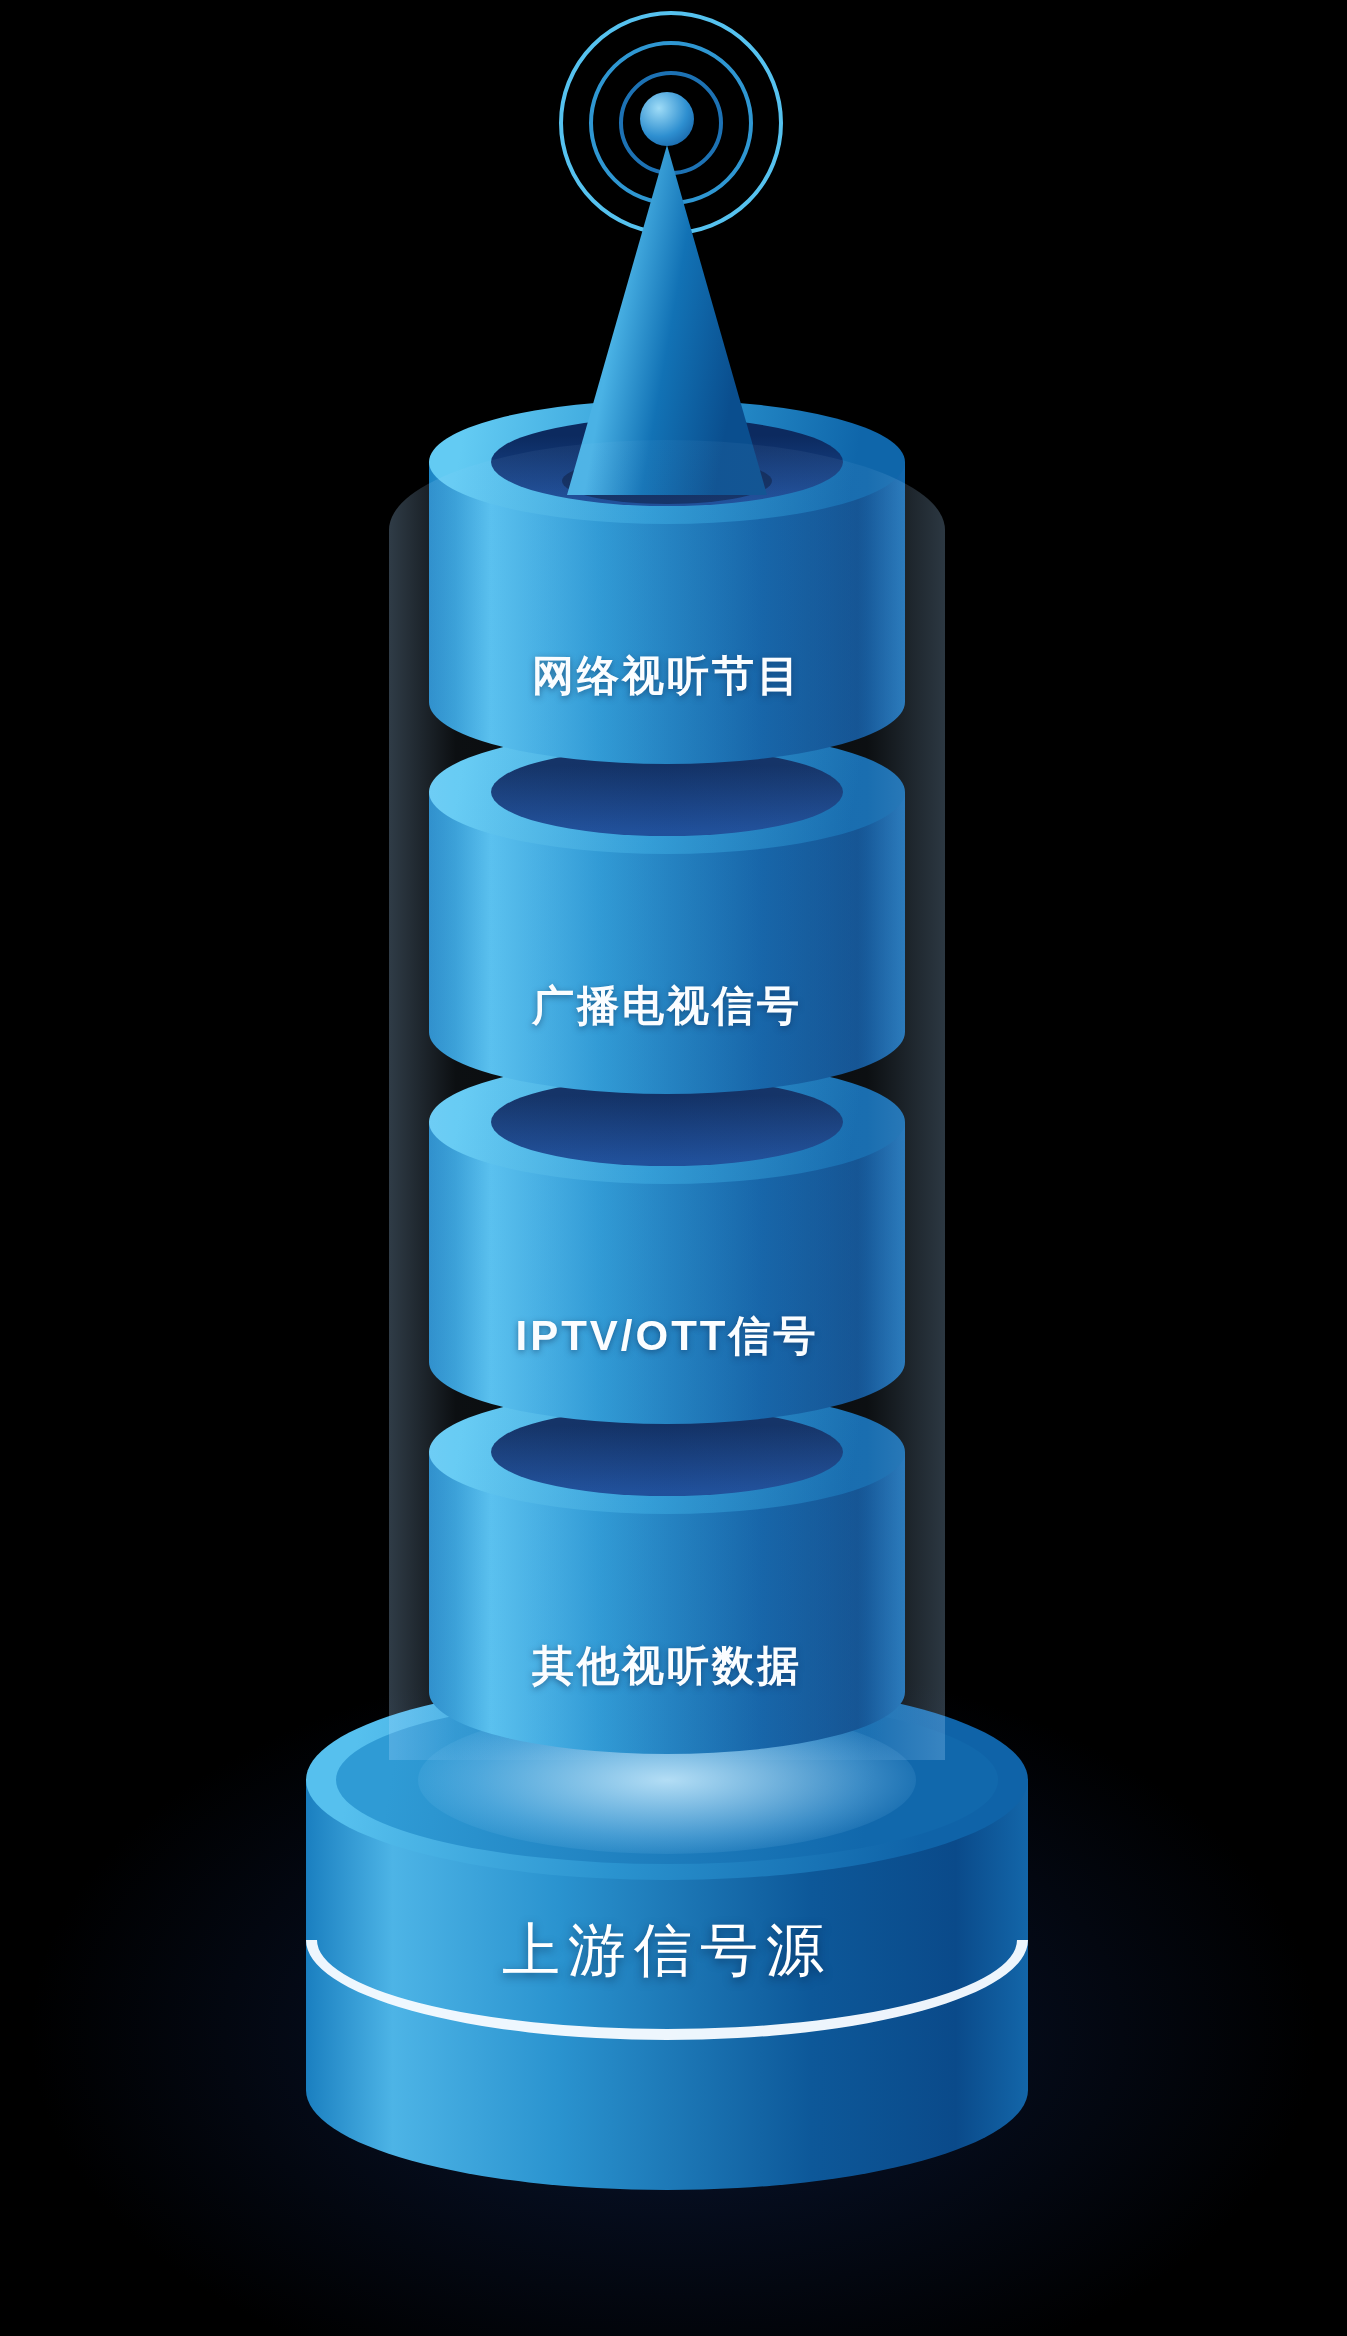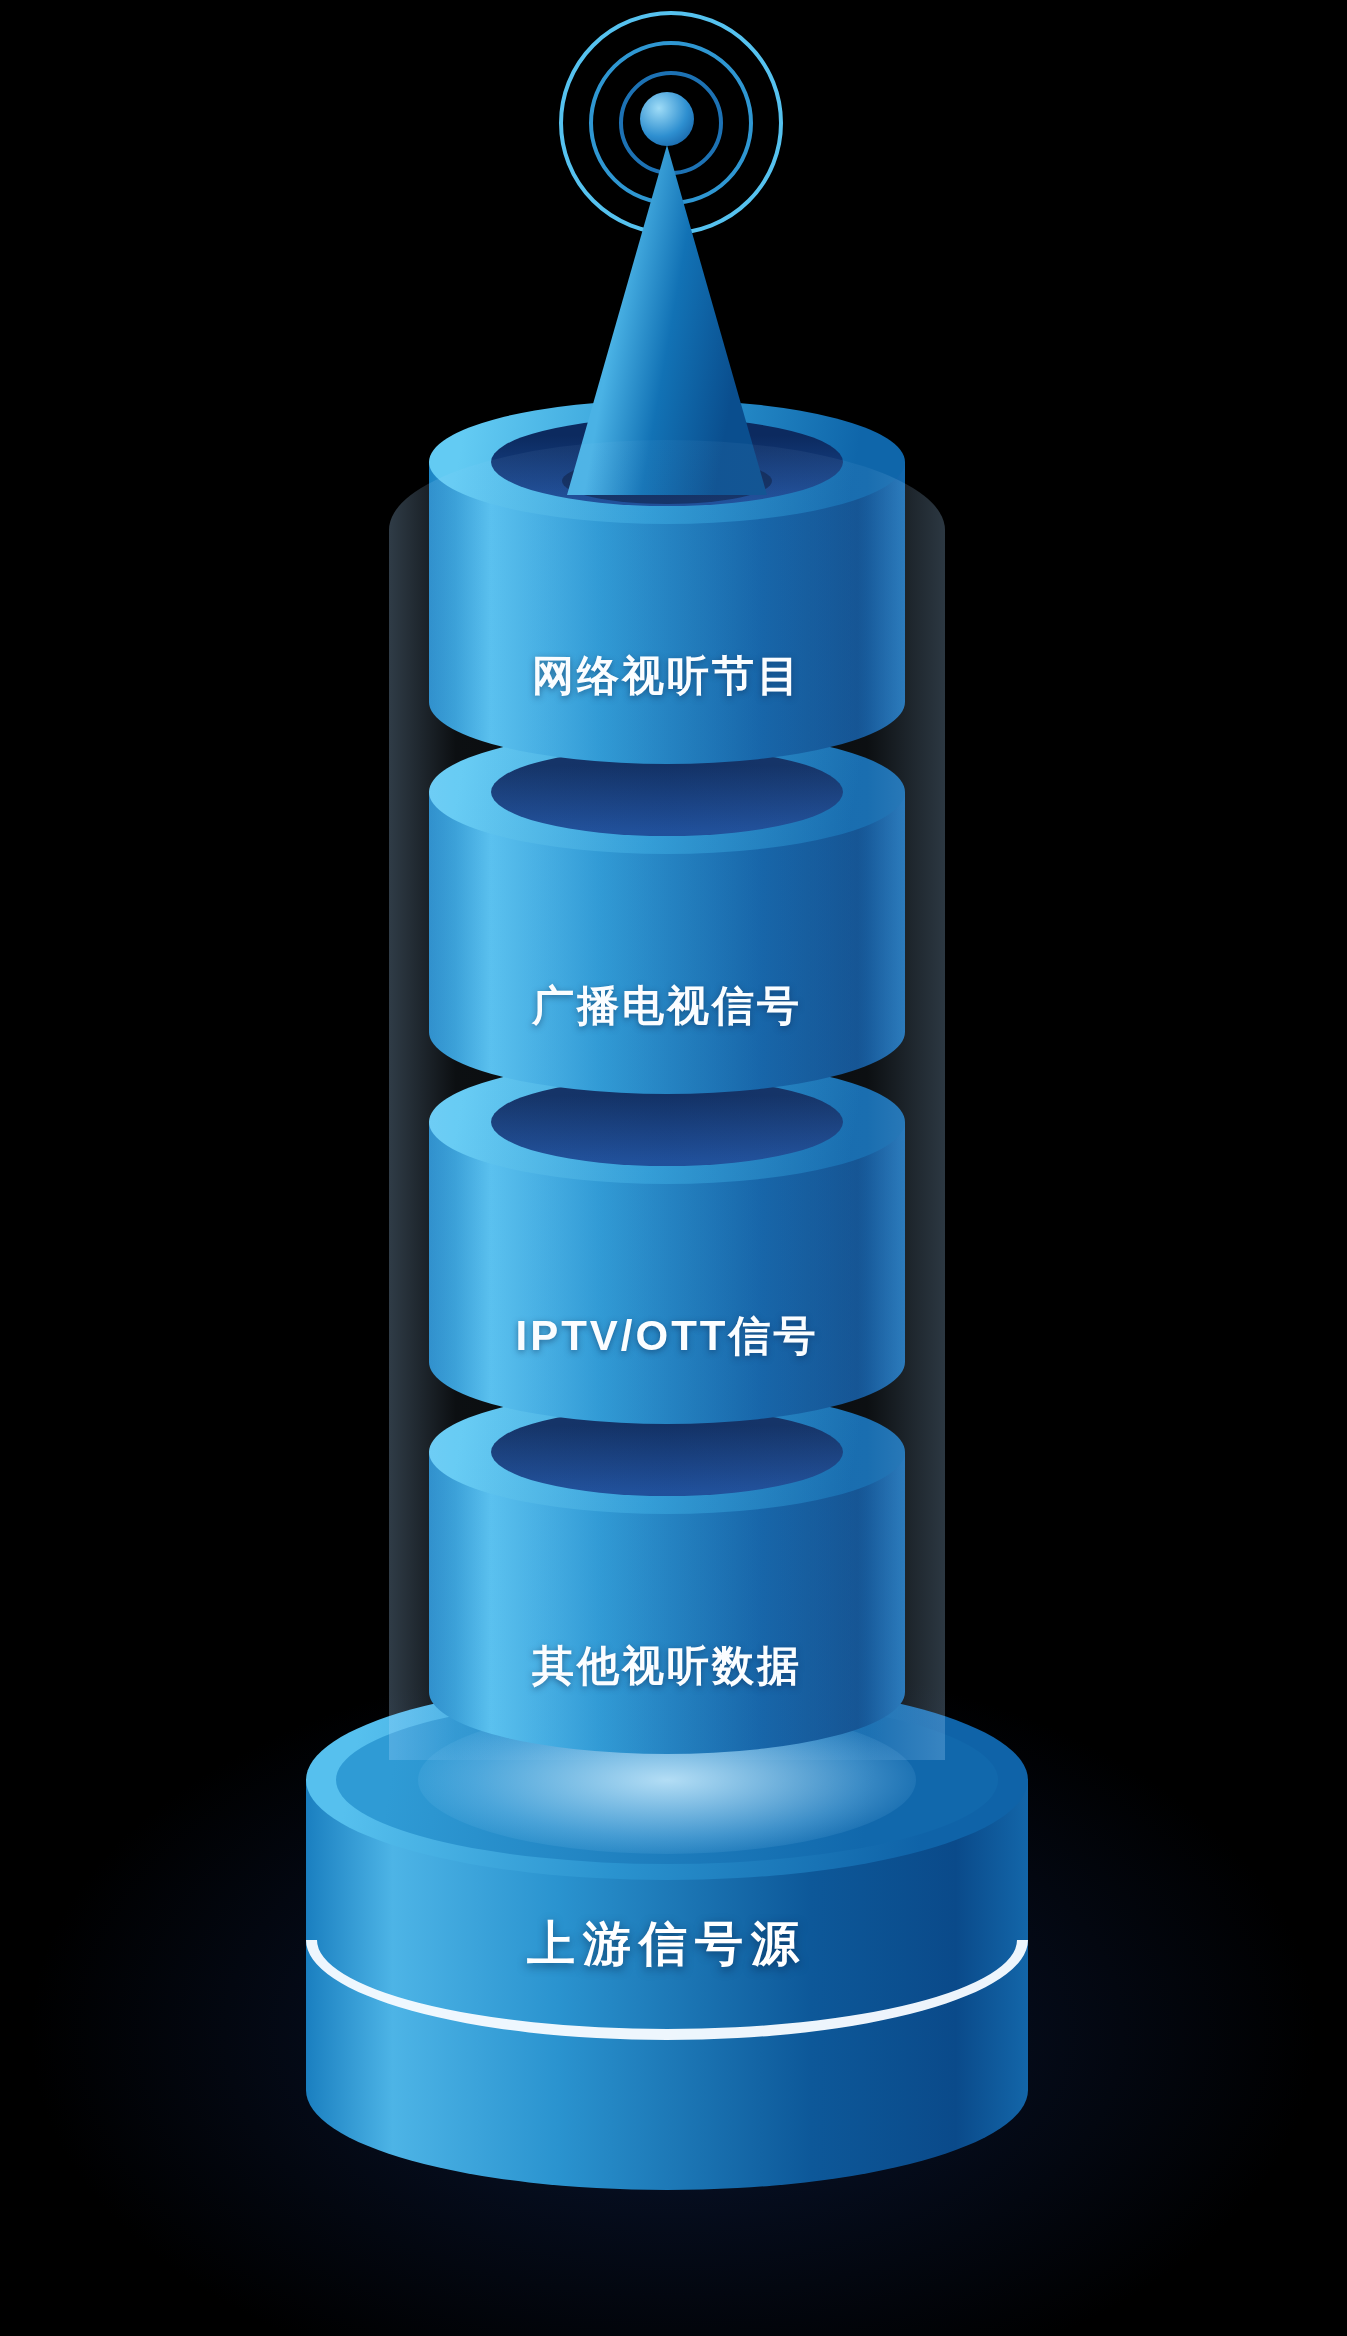--- a/index.html
+++ b/index.html
@@ -95,21 +95,21 @@
   .base-stripe-clip{
     position:absolute;left:306px;top:1940px;width:722px;height:118px;overflow:hidden;z-index:9;
     pointer-events:none;
   }
   .base-stripe{
     position:absolute;left:0;top:-100px;width:722px;height:200px;border-radius:50%;
     border:11px solid rgba(245,250,255,.97);box-sizing:border-box;background:transparent;
   }
   .base-label{
     position:absolute;left:306px;top:1912px;width:722px;z-index:11;text-align:center;
-    color:#fff;font-size:48px;font-weight:bold;letter-spacing:8px;
+    color:#fff;font-size:58px;font-weight:normal;letter-spacing:8px;
     text-shadow:0 3px 10px rgba(0,25,60,.55);
   }
 </style>
 </head>
 <body>
 
 <div class="stage">
   <div class="bg-glow"></div>
 
   <div>

